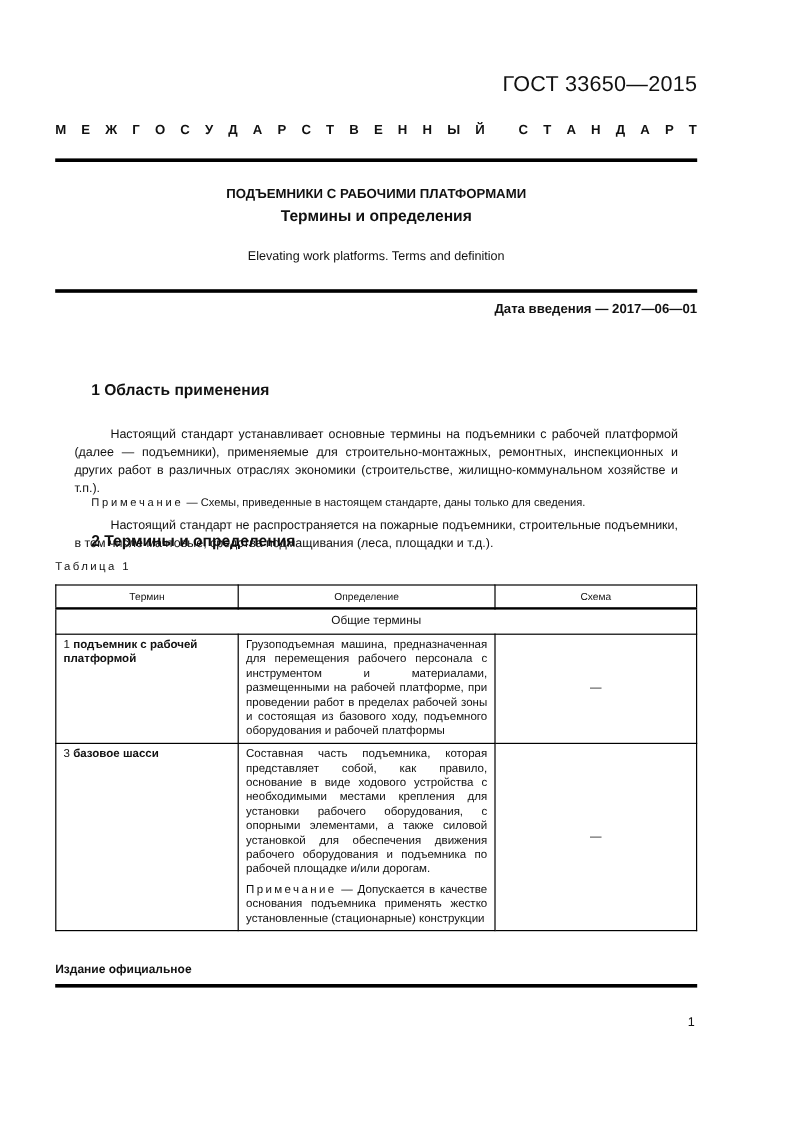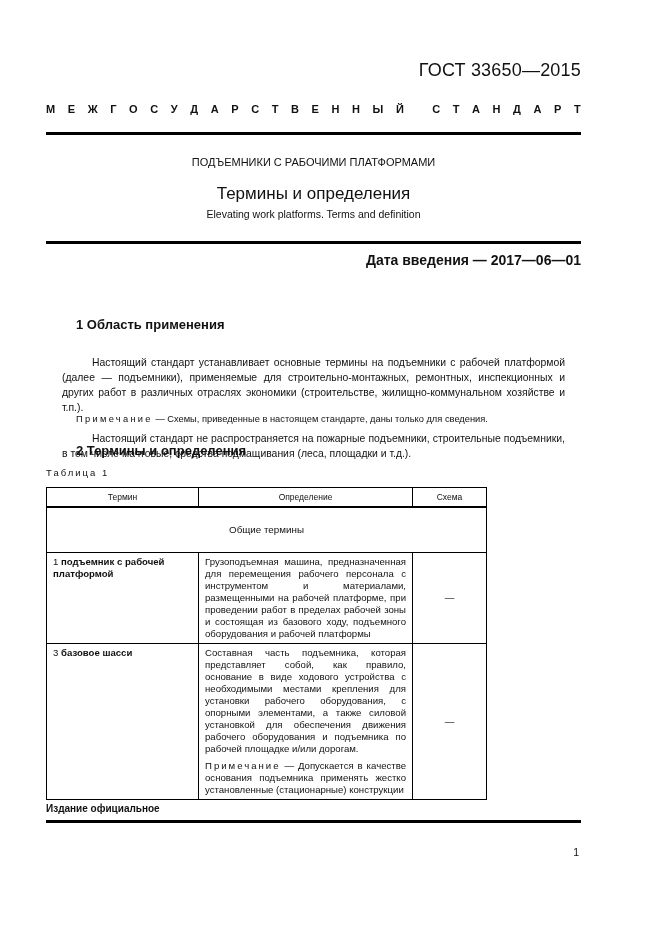--- a/index.html
+++ b/index.html
@@ -5,35 +5,35 @@
   html, body { margin: 0; padding: 0; background: #ffffff; }
   body { width: 661px; height: 935px; position: relative; overflow: hidden;
          font-family: "Liberation Sans", "DejaVu Sans", sans-serif; color: #111; }
   .abs { position: absolute; }
   .gost-code { right: 80px; top: 60px; font-size: 18px; font-weight: normal; letter-spacing: 0.2px; }
   .interstate { left: 46px; top: 103px; width: 535px; font-size: 11px; font-weight: bold;
                 display: flex; justify-content: space-between; }
   .interstate span { display: inline-block; }
   .rule-thick { left: 46px; width: 535px; height: 3px; background: #000; }
   .center { left: 46px; width: 535px; text-align: center; }
-  .title-main { top: 156px; font-size: 11px; font-weight: normal; }
-  .title-sub { top: 184px; font-size: 17px; font-weight: normal; }
+  .title-main { top: 156px; font-size: 11px; font-weight: bold; }
+  .title-sub { top: 172px; font-size: 13px; font-weight: bold; }
   .title-en { top: 208px; font-size: 10.5px; }
-  .intro-date { right: 80px; top: 252px; font-size: 14px; font-weight: bold; }
+  .intro-date { right: 80px; top: 252px; font-size: 11px; font-weight: bold; }
   .sec-h { left: 76px; font-size: 13px; font-weight: bold; }
   .para { left: 46px; width: 535px; font-size: 10.4px; line-height: 15px; text-align: justify; }
   .para p { margin: 16px; text-indent: 30px; }
   .note { left: 76px; top: 414px; font-size: 9.3px; }
   .note .spaced { letter-spacing: 2.3px; }
   .table-label { left: 46px; top: 467px; font-size: 9.5px; letter-spacing: 2px; }
-  table.terms { position: absolute; left: 46px; top: 487px; width: 441px; border-collapse: collapse;
+  table.terms { position: absolute; left: 46px; top: 487px; width: 535px; border-collapse: collapse;
                 font-size: 9.6px; line-height: 12px; }
   table.terms td, table.terms th { border: 1px solid #000; vertical-align: top; padding: 3px 6px; }
   table.terms th { font-weight: normal; font-size: 8.5px; height: 12px; padding: 3px 6px; }
-  table.terms .grp td { text-align: center; font-size: 9.8px; padding: 16px 6px; border-top: 2px solid #000; }
+  table.terms .grp td { text-align: center; font-size: 9.8px; padding: 4px 6px; border-top: 2px solid #000; }
   .col1 { width: 139px; } .col2 { width: 201px; }
   .termcell b { font-weight: bold; }
   .defcell { text-align: justify; }
   .schema { text-align: center; vertical-align: middle !important; }
   .cellnote { margin-top: 5px; }
   .cellnote .spaced { letter-spacing: 2px; }
   .footer-rule { left: 46px; top: 820px; width: 535px; height: 3px; background: #000; }
   .edition { left: 46px; top: 803px; font-size: 10px; font-weight: bold; }
   .pagenum { right: 82px; top: 846px; font-size: 10.5px; }
 </style>

